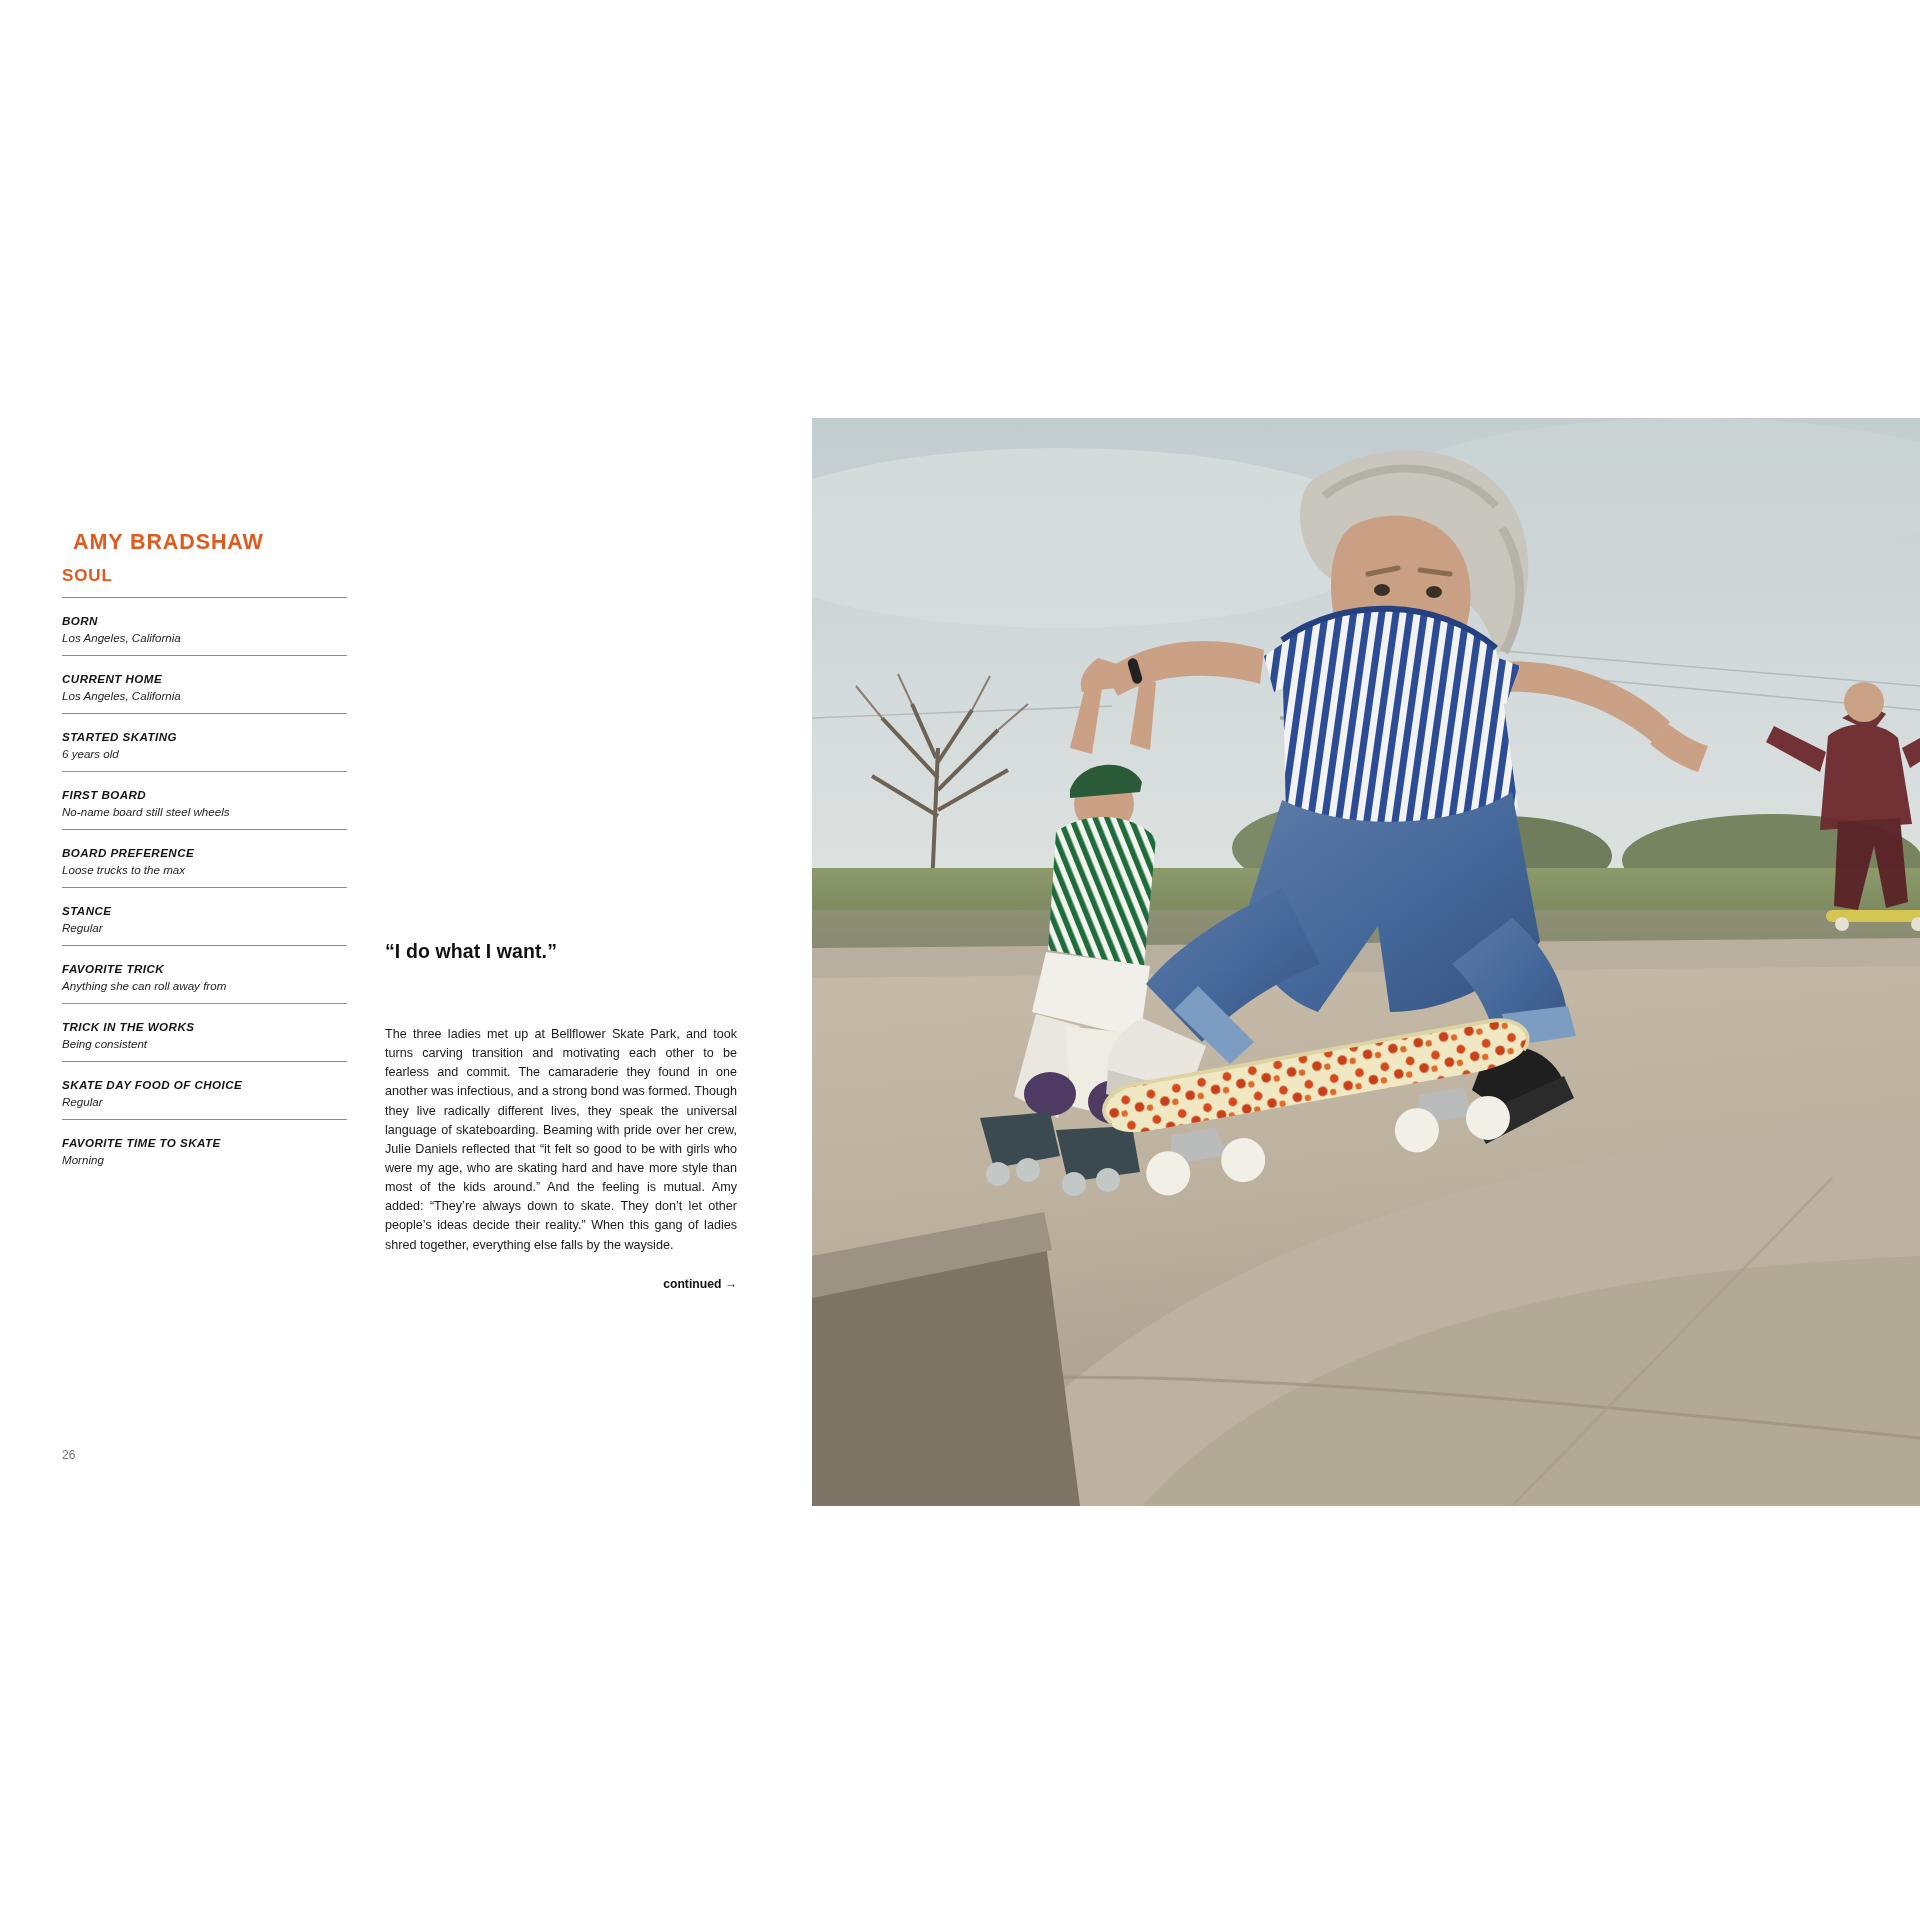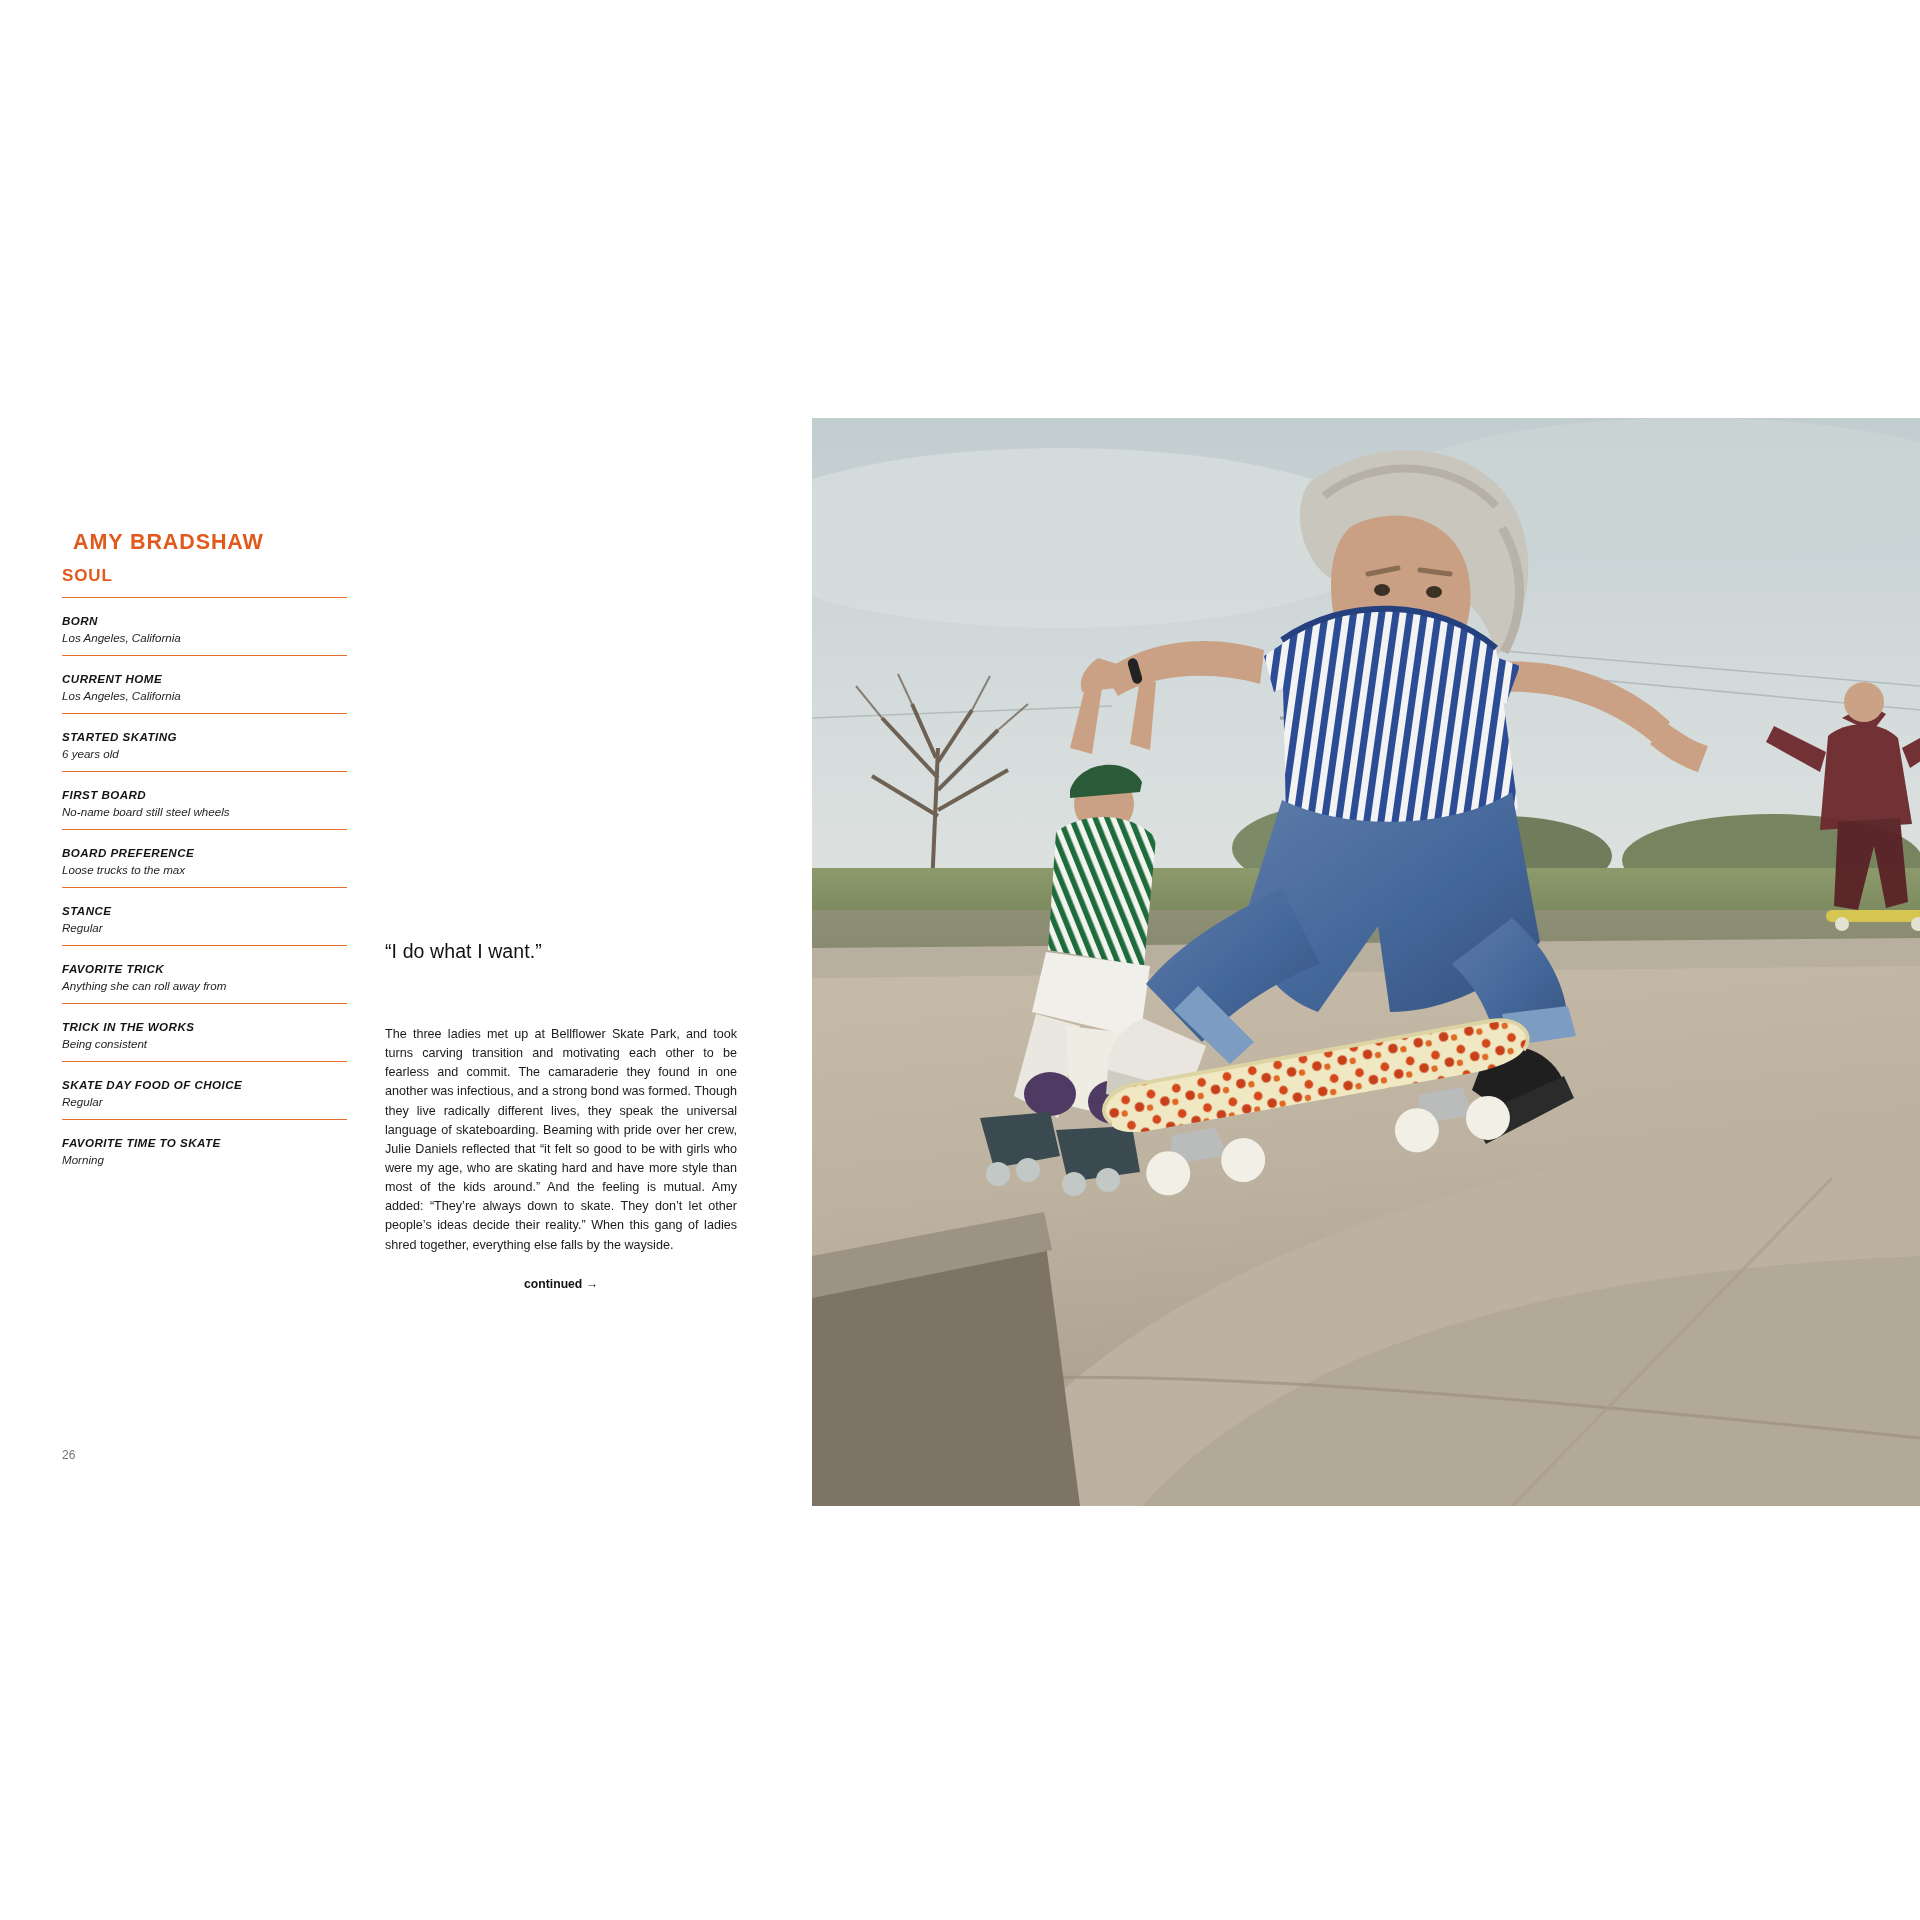--- a/index.html
+++ b/index.html
@@ -68,37 +68,37 @@
 
   
   .middle {
     position: absolute;
     left: 385px;
     top: 940px;
     width: 352px;
   }
   .pull-quote {
     font-size: 19.5px;
-    font-weight: normal;
+    font-weight: bold;
     color: #111111;
     margin: 0 0 62px 0;
     letter-spacing: 0.1px;
   }
   .body-text {
     font-size: 12.6px;
     line-height: 1.52;
     text-align: justify;
     color: #1b1b1b;
     margin: 0;
   }
   .continued {
     margin-top: 22px;
     font-size: 12.2px;
     font-weight: bold;
-    text-align: center;
+    text-align: right;
     color: #111111;
   }
 
   
   .folio {
     position: absolute;
     left: 62px;
     top: 1448px;
     font-size: 12px;
     color: #737373;

